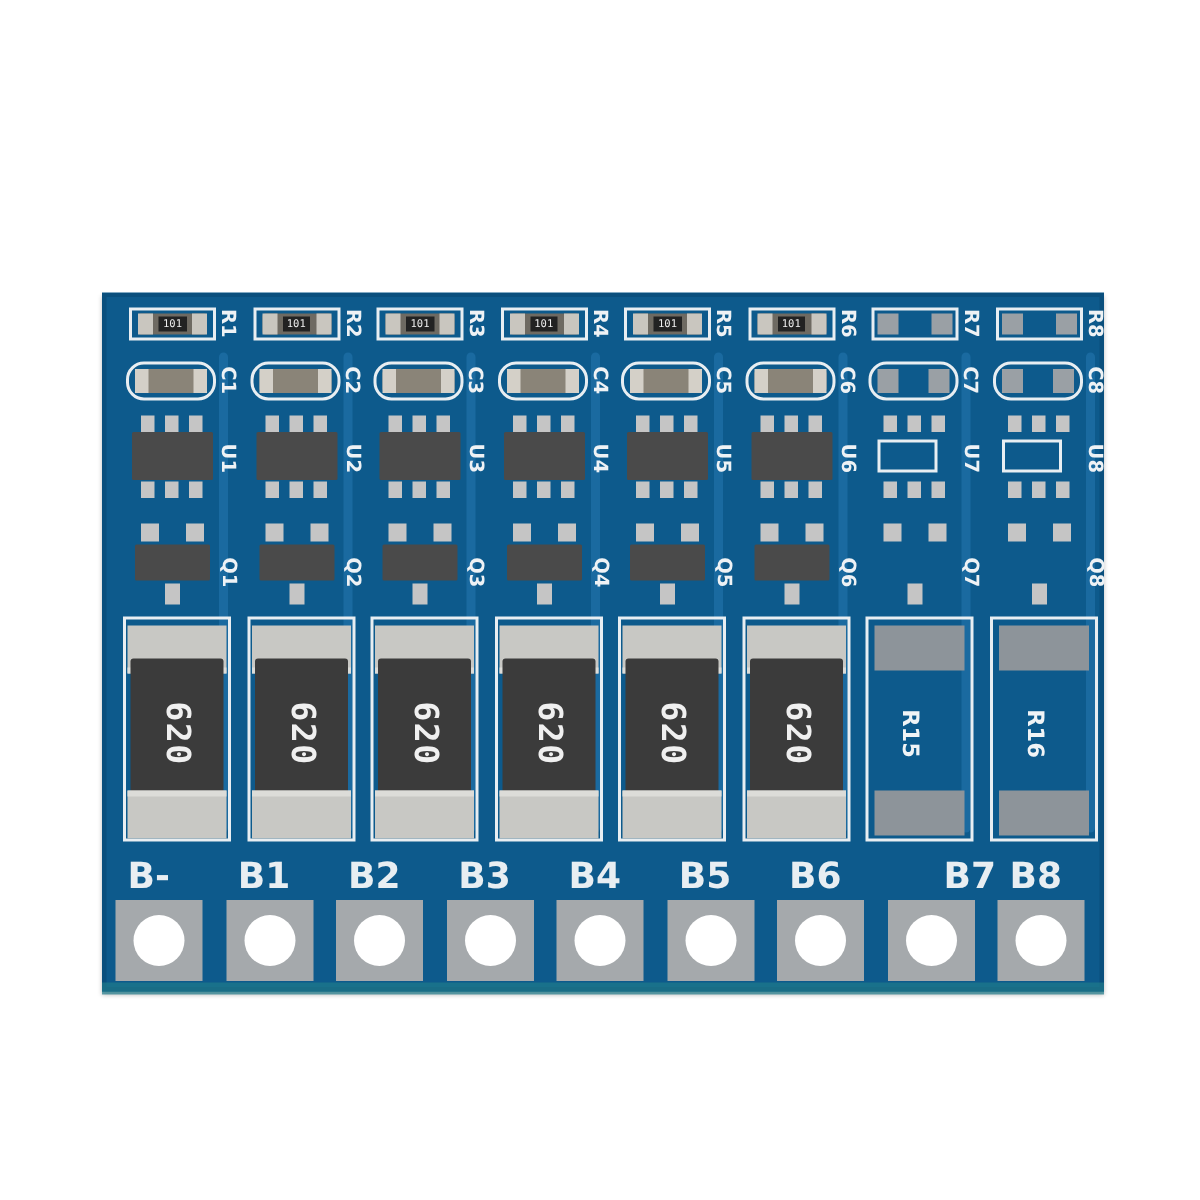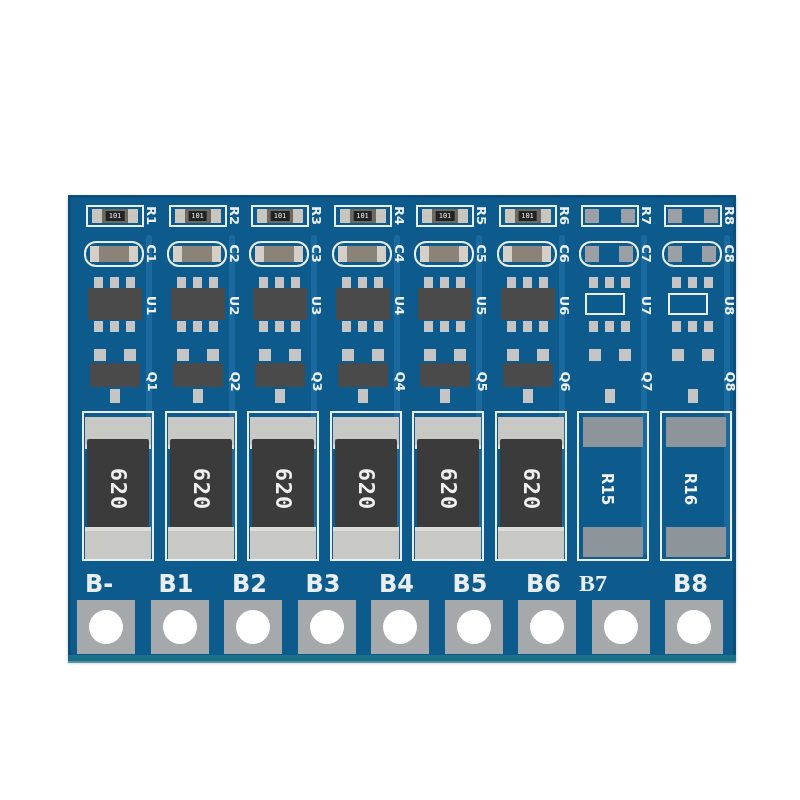--- a/index.html
+++ b/index.html
@@ -336,21 +336,21 @@
       <div class="hole"></div>
     </div>
     <div class="term-label" style="left: 452.5px;">B5</div>
     <div class="terminal" style="left: 444.5px;">
       <div class="hole"></div>
     </div>
     <div class="term-label" style="left: 526px;">B6</div>
     <div class="terminal" style="left: 518px;">
       <div class="hole"></div>
     </div>
-    <div class="term-label" style="left: 579px; font-family: Liberation Serif, serif;">B7</div>
+    <div class="term-label" style="left: 629px;">B7</div>
     <div class="terminal" style="left: 591.5px;">
       <div class="hole"></div>
     </div>
     <div class="term-label" style="left: 673px;">B8</div>
     <div class="terminal" style="left: 665px;">
       <div class="hole"></div>
     </div>
   </div>
 
 </body></html>

